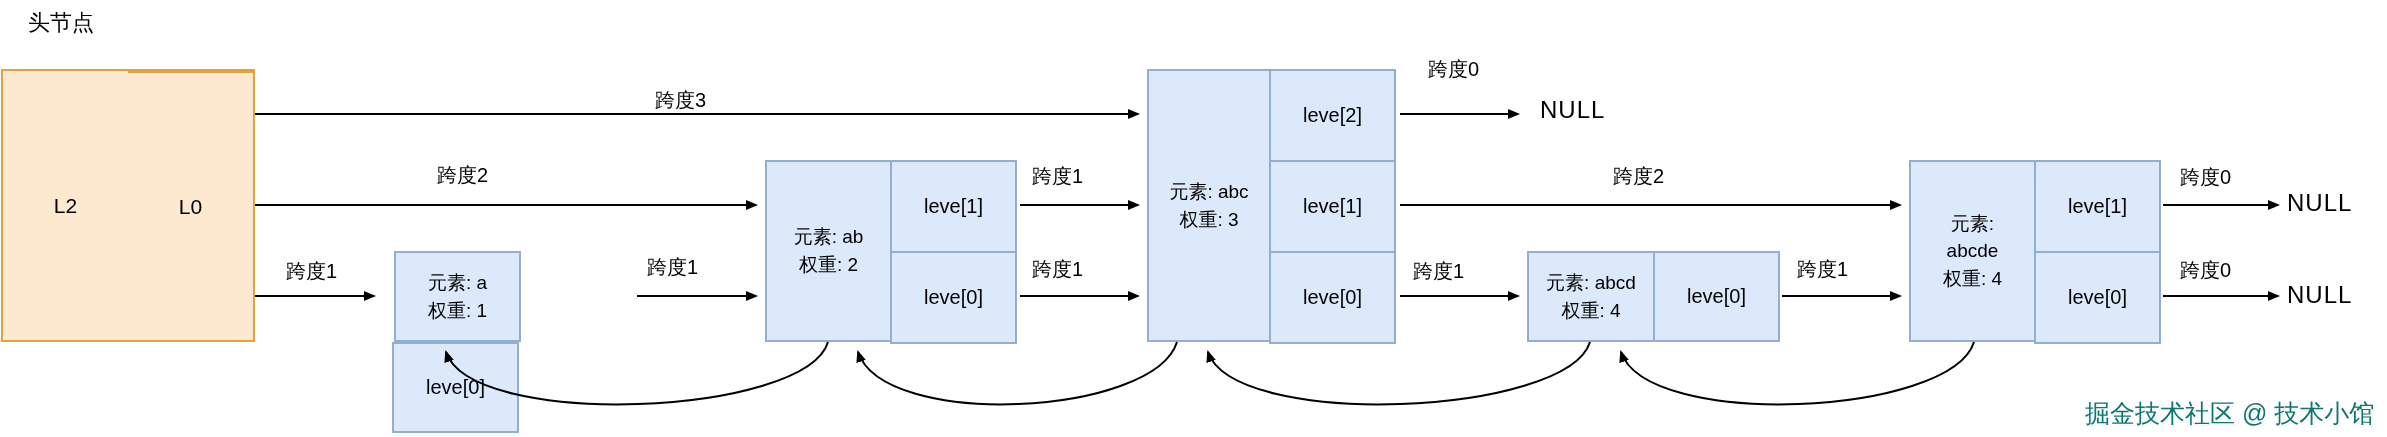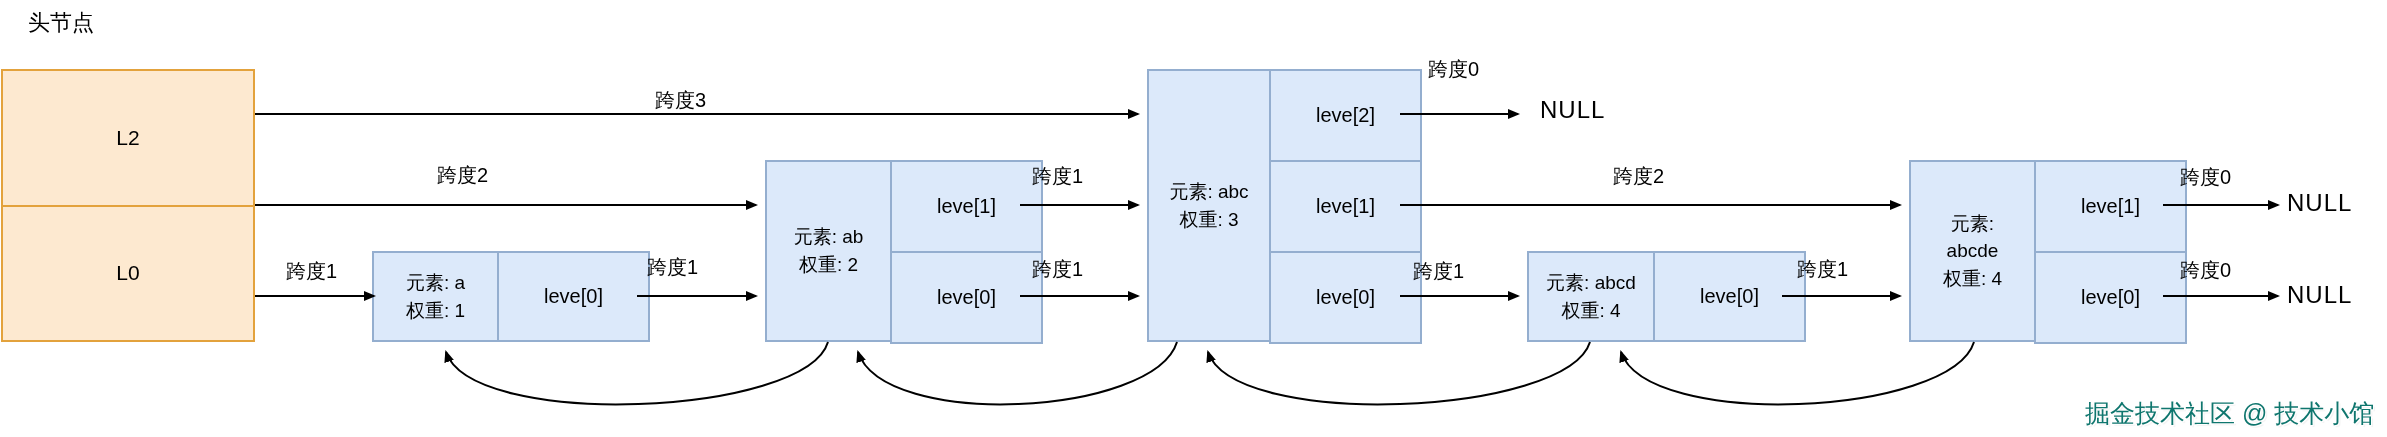--- a/index.html
+++ b/index.html
@@ -5,36 +5,36 @@
   html,body{margin:0;padding:0;background:#ffffff;}
   .stage{
     position:relative;width:2387px;height:437px;background:#ffffff;overflow:hidden;
     font-family:"Liberation Sans","DejaVu Sans",sans-serif;color:#000;
   }
   .abs{position:absolute;}
   .page-title{font-size:22px;}
   
   .head-node{
     box-sizing:border-box;background:#fde9d0;border:2px solid #e3a23c;
-    display:flex;flex-direction:column;
+    display:flex;flex-direction:row;
   }
   .head-row{
     box-sizing:border-box;flex:1;display:flex;align-items:center;justify-content:center;
     font-size:21px;
   }
   .head-row + .head-row{border-top:2px solid #e3a23c;}
   
   .node{display:flex;}
   .cell{
     box-sizing:border-box;background:#dce9fa;border:2px solid #94aecf;
     display:flex;flex-direction:column;align-items:center;justify-content:center;
     font-size:19px;line-height:1.45;
   }
   .cell.main{width:127px;}
-  .levels{display:flex;flex-direction:column;margin-left:-2px;width:153px;}
+  .levels{display:flex;flex-direction:column;margin-left:-2px;width:127px;}
   .cell.lvl{width:100%;font-size:20px;}
   .cell.lvl + .cell.lvl{margin-top:-2px;}
   .span-label{font-size:20px;white-space:nowrap;}
   .null-label{font-size:24px;letter-spacing:1px;white-space:nowrap;}
   .watermark{
     font-size:25px;color:#0f766e;white-space:nowrap;
     text-shadow:1px 1px 0 #ffffff,2px 2px 1px #f2f2f2;
   }
   svg.arrow-layer{position:absolute;left:0;top:0;pointer-events:none;}
 </style>
@@ -43,21 +43,21 @@
 
 <div class="stage">
 
   <div class="abs page-title" style="left:28px;top:8px;">头节点</div>
 
   <div class="abs head-node" style="left:1px;top:69px;width:254px;height:273px;">
     <div class="head-row">L2</div>
     <div class="head-row">L0</div>
   </div>
 
-  <div class="abs node" style="left:372px;top:251px;">
+  <div class="abs node" style="left:394px;top:251px;flex-direction:column;">
     <div class="cell main" style="height:91px;">
       <div>元素: a</div>
       <div>权重: 1</div>
     </div>
     <div class="levels">
       <div class="cell lvl" style="height:91px;">leve[0]</div>
     </div>
   </div>
 
   <div class="abs node" style="left:765px;top:160px;">

